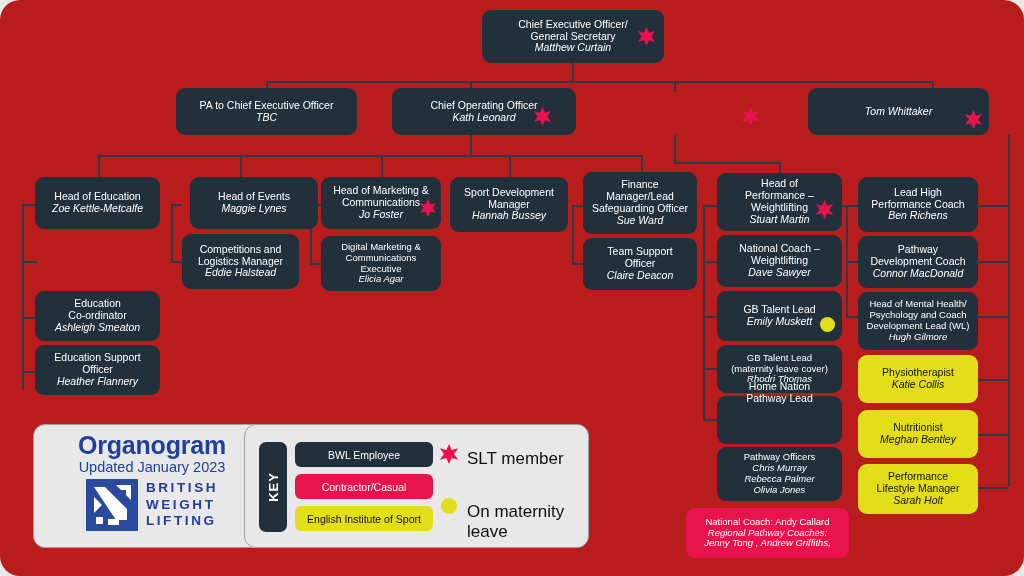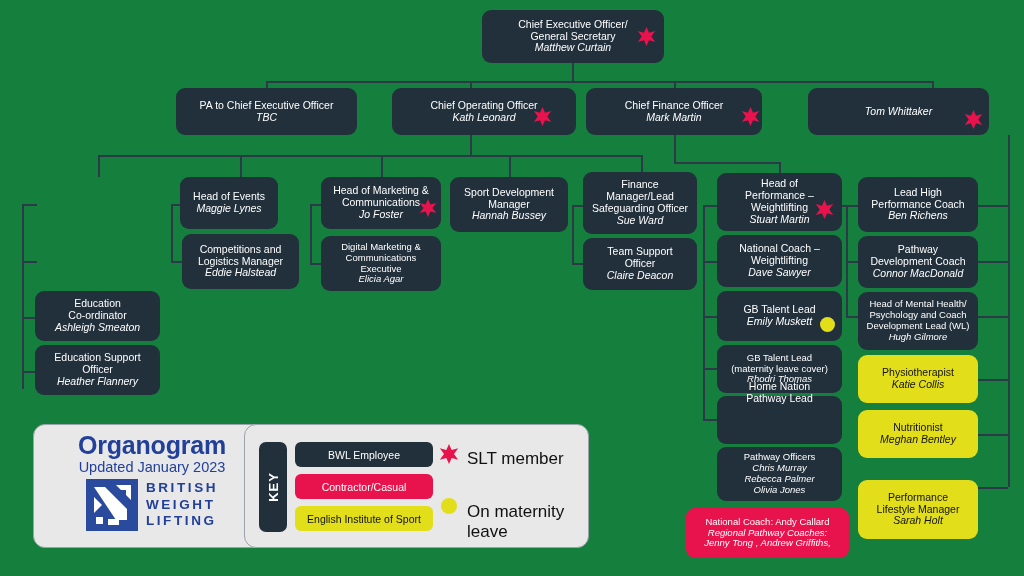--- a/index.html
+++ b/index.html
@@ -5,21 +5,22 @@
   html, body {
     margin: 0; padding: 0;
     width: 1024px; height: 576px;
     background: #e8e8e8;
     font-family: "Liberation Sans", sans-serif;
     overflow: hidden;
   }
   #stage {
     position: relative;
     width: 1024px; height: 576px;
-    background: #15803d;
+    background: #b91c1c;
+    border-radius: 20px;
   }
 
   
   .ln { position: absolute; background: #2b3a46; }
   .lnh { height: 1.5px; }
   .lnv { width: 1.5px; }
 
   
   .node {
     position: absolute;
@@ -226,49 +227,49 @@
   <div class="node" style="left:392px; top:88px; width:184px; height:47px;">
     <div class="role">Chief Operating Officer</div>
     <div class="person">Kath Leonard</div>
   </div>
   <div class="star" style="left:533px; top:107px;">
     <svg viewBox="0 0 24 24" width="19" height="19">
         <polygon fill="#e8134c" points="12,0 15.2,7.2 23,5.2 18,12 23,18.8 15.2,16.8 12,24 8.8,16.8 1,18.8 6,12 1,5.2 8.8,7.2"></polygon>
       </svg>
   </div>
 
-  <div class="node" style="left:586px; top:88px; width:176px; height:47px;">
-    <div class="role">Chief Finance Officer</div>
-    <div class="person">Mark Martin</div>
-  </div>
   <div class="star" style="left:741px; top:107px;">
     <svg viewBox="0 0 24 24" width="19" height="19">
         <polygon fill="#e8134c" points="12,0 15.2,7.2 23,5.2 18,12 23,18.8 15.2,16.8 12,24 8.8,16.8 1,18.8 6,12 1,5.2 8.8,7.2"></polygon>
       </svg>
   </div>
 
   <div class="node" style="left:808px; top:88px; width:181px; height:47px;">
     <div class="person">Tom Whittaker</div>
   </div>
   <div class="star" style="left:964px; top:110px;">
     <svg viewBox="0 0 24 24" width="19" height="19">
         <polygon fill="#e8134c" points="12,0 15.2,7.2 23,5.2 18,12 23,18.8 15.2,16.8 12,24 8.8,16.8 1,18.8 6,12 1,5.2 8.8,7.2"></polygon>
       </svg>
   </div>
 
+  <div class="node" style="left:35px; top:177px; width:125px; height:52px;">
+    <div class="role">Head of Education</div>
+    <div class="person">Zoe Kettle-Metcalfe</div>
+  </div>
   <div class="node" style="left:35px; top:291px; width:125px; height:50px;">
     <div class="role">Education<br>Co-ordinator</div>
     <div class="person">Ashleigh Smeaton</div>
   </div>
   <div class="node" style="left:35px; top:345px; width:125px; height:50px;">
     <div class="role">Education Support<br>Officer</div>
     <div class="person">Heather Flannery</div>
   </div>
 
-  <div class="node" style="left:180px; top:177px; width:98px; height:52px;">
+  <div class="node" style="left:190px; top:177px; width:128px; height:52px;">
     <div class="role">Head of Events</div>
     <div class="person">Maggie Lynes</div>
   </div>
   <div class="node" style="left:182px; top:234px; width:117px; height:55px;">
     <div class="role">Competitions and<br>Logistics Manager</div>
     <div class="person">Eddie Halstead</div>
   </div>
 
   <div class="node" style="left:321px; top:177px; width:120px; height:52px;">
     <div class="role">Head of Marketing &amp;<br>Communications</div>
@@ -352,21 +353,21 @@
     <div class="person">Hugh Gilmore</div>
   </div>
   <div class="node eis" style="left:858px; top:355px; width:120px; height:48px;">
     <div class="role">Physiotherapist</div>
     <div class="person">Katie Collis</div>
   </div>
   <div class="node eis" style="left:858px; top:410px; width:120px; height:48px;">
     <div class="role">Nutritionist</div>
     <div class="person">Meghan Bentley</div>
   </div>
-  <div class="node eis" style="left:858px; top:464px; width:120px; height:59px;margin-top:16px;">
+  <div class="node eis" style="left:858px; top:464px; width:120px; height:50px;">
     <div class="role">Performance<br>Lifestyle Manager</div>
     <div class="person">Sarah Holt</div>
   </div>
 
   <div class="panel" id="logo-panel">
     <div class="org-title">Organogram</div>
     <div class="org-sub">Updated January 2023</div>
     <div class="logo-row">
       <div class="logo-mark">
         <svg viewBox="0 0 52 52" width="52" height="52">

